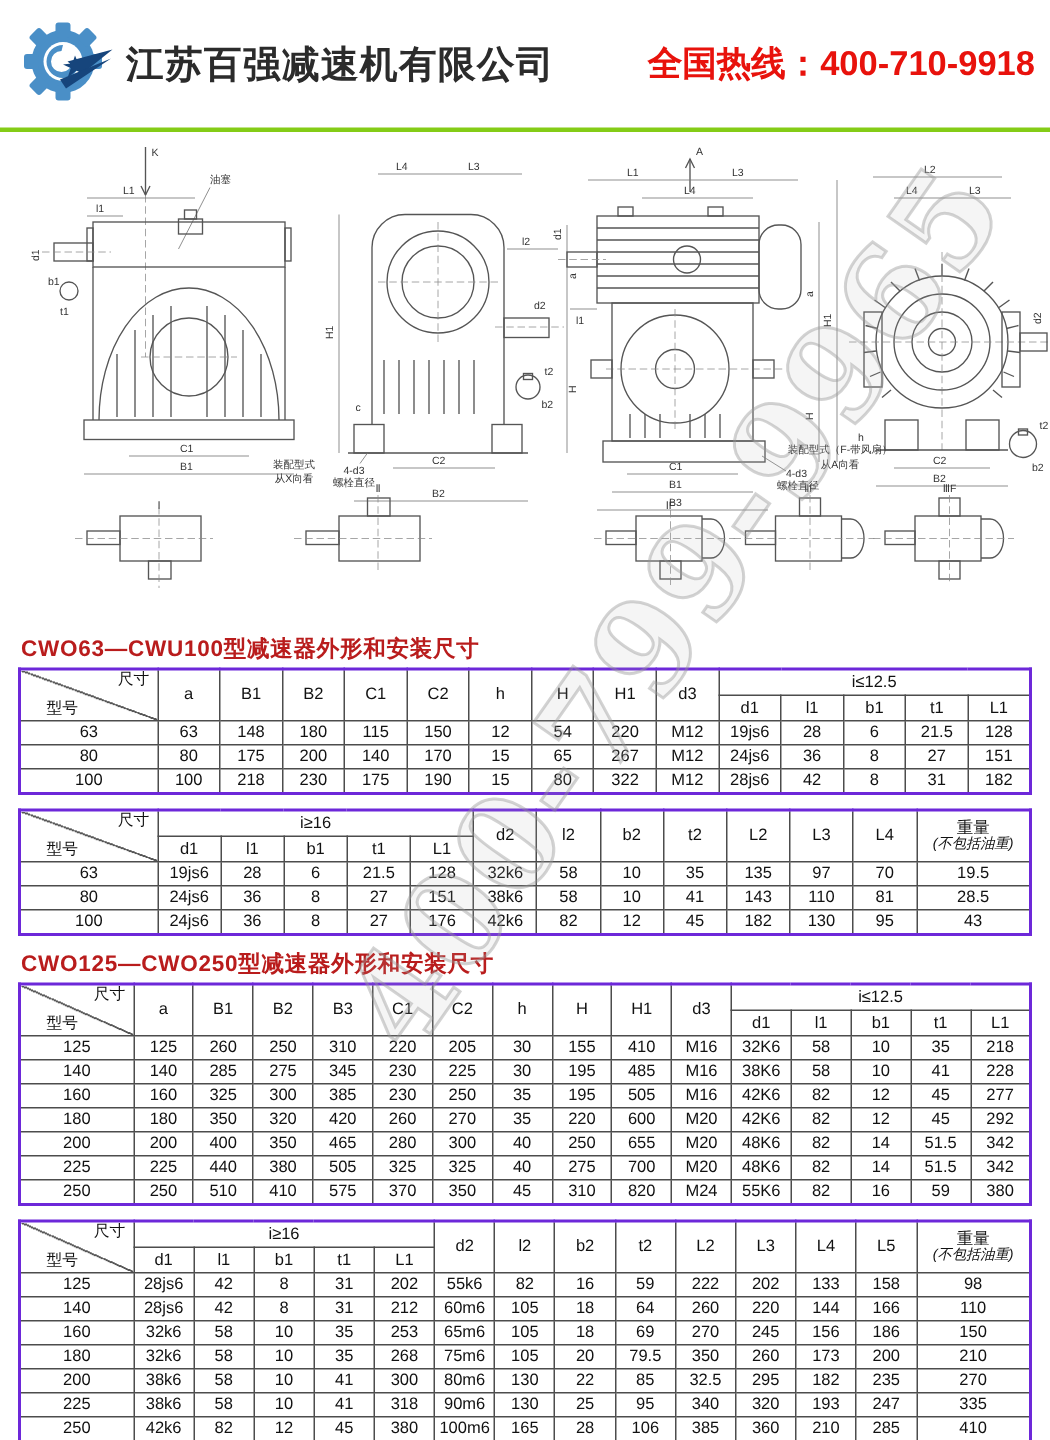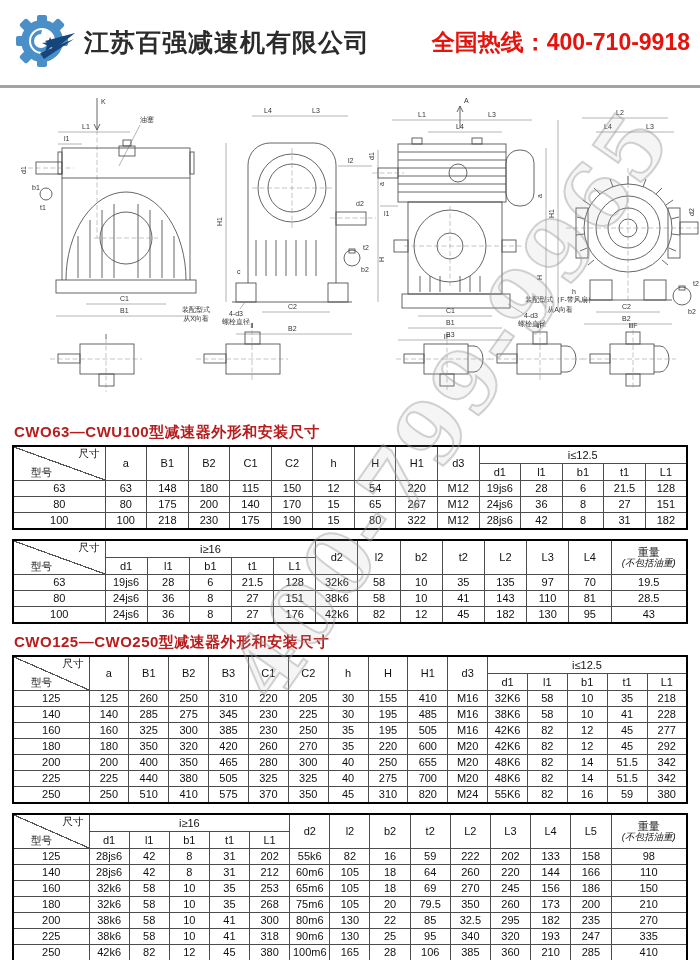--- a/index.html
+++ b/index.html
@@ -1,21 +1,21 @@
 <!DOCTYPE html>
 <html><head>
 <meta charset="utf-8">
 <style>
   html,body{margin:0;padding:0;background:#fff;}
   .page{position:relative;width:700px;height:960px;background:#fff;overflow:hidden;
         font-family:"Liberation Sans","DejaVu Sans",sans-serif;color:#111;}
 
   
   .hdr{height:88px;display:flex;align-items:center;box-sizing:border-box;
-       padding:0 8px 0 12px;border-bottom:3px solid #a3a3a3;}
+       padding:0 8px 0 12px;border-bottom:3px solid #84cc16;}
   .hdr .logo{width:66px;height:64px;flex:0 0 auto;}
   .company{font-size:25px;font-weight:bold;color:#2b2b2b;letter-spacing:1px;margin-left:6px;}
   .hotline{margin-left:auto;font-family:Liberation Sans, sans-serif;
            font-weight:bold;font-size:23px;color:#e8120c;padding-right:2px;white-space:nowrap;}
 
   
   .drawings{position:relative;height:332px;}
   .drawings svg{display:block;}
   .drawings text{font-size:7px;fill:#333;font-family:"Liberation Sans",sans-serif;}
   .ln{stroke:#555;stroke-width:0.9;fill:none;}
@@ -27,21 +27,21 @@
              transform:rotate(-55deg);transform-origin:center;
              font-family:"DejaVu Serif","Liberation Serif",serif;font-weight:bold;
              font-size:86px;letter-spacing:2px;line-height:1.2;
              color:rgba(175,175,175,0.13);
              -webkit-text-stroke:2px rgba(150,150,150,0.42);
              z-index:4;pointer-events:none;white-space:nowrap;}
 
   
   .sec-title{font-size:15px;font-weight:bold;color:#b91c1c;margin:3px 0 3px 14px;letter-spacing:0.5px;}
   .dim-table{border-collapse:collapse;table-layout:fixed;width:676px;margin:0 12px 9px 12px;
-             font-size:11px;text-align:center;border:2px solid #000000;background:#fff;position:relative;z-index:2;}
+             font-size:11px;text-align:center;border:2px solid #6d28d9;background:#fff;position:relative;z-index:2;}
   .dim-table th,.dim-table td{border:1px solid #4c4c4c;padding:0 1px;font-weight:normal;
              height:15px;line-height:1.12;overflow:hidden;white-space:nowrap;}
   .dim-table thead th{height:16px;}
   .dim-table .sub2{display:block;font-size:9.5px;font-style:italic;}
   .corner{position:relative;padding:0;
           background:linear-gradient(to top right,transparent calc(50% - 0.6px),#555 calc(50% - 0.6px),#555 calc(50% + 0.6px),transparent calc(50% + 0.6px));}
   .corner .c-top{position:absolute;top:1px;right:5px;font-size:10.5px;}
   .corner .c-bot{position:absolute;bottom:1px;left:5px;font-size:10.5px;margin-left:12px;}
 </style>
 </head>

